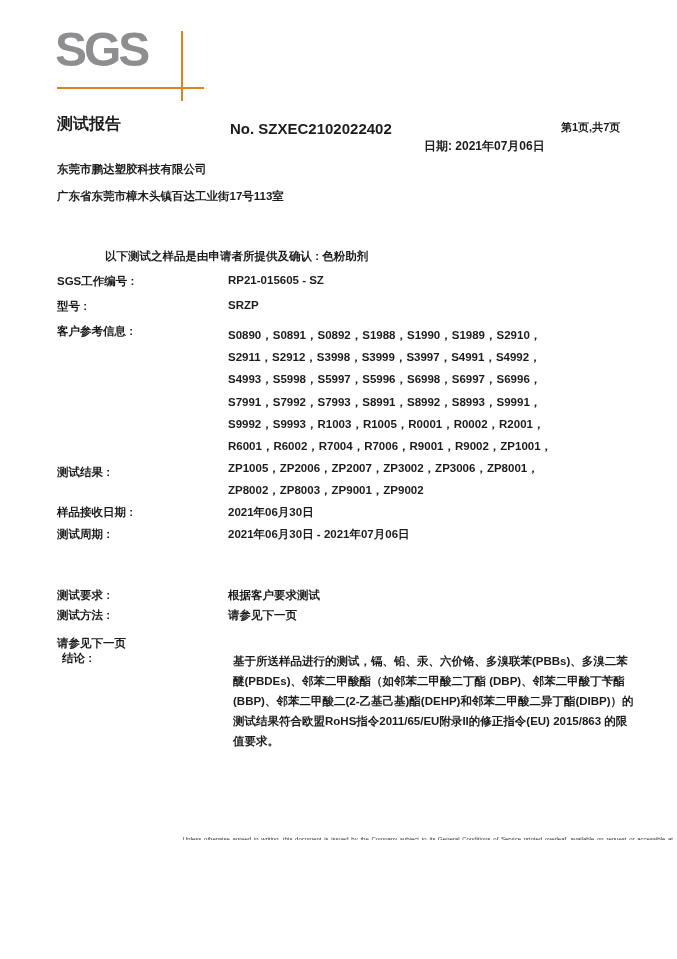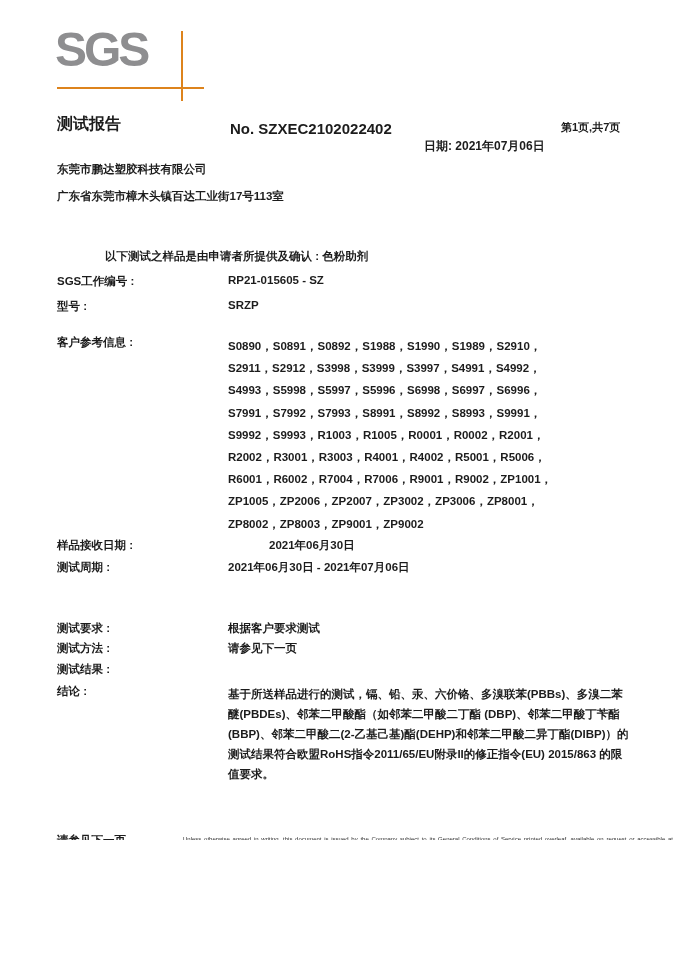--- a/index.html
+++ b/index.html
@@ -17,27 +17,27 @@
   .doc-title{position:absolute;left:57px;top:114px;font-size:16px;font-weight:bold;}
   .report-no{position:absolute;left:230px;top:120px;font-size:15px;font-weight:600;}
   .report-date{position:absolute;left:424px;top:138px;font-size:12px;font-weight:600;}
   .page-ind{position:absolute;left:561px;top:120px;font-size:11px;font-weight:600;}
   
   .company{position:absolute;left:57px;top:162px;font-size:11.5px;font-weight:600;}
   .address{position:absolute;left:57px;top:189px;font-size:11.5px;font-weight:600;}
   .intro{position:absolute;left:57px;top:249px;font-size:11.5px;font-weight:600;padding-left:48px;}
   
   .fields{position:absolute;left:57px;top:274px;width:580px;font-size:11.5px;font-weight:600;}
-  .frow{display:flex;align-items:flex-start;}
+  .frow{display:flex;align-items:flex-start;justify-content:flex-end;}
   .flabel{width:171px;flex:0 0 171px;}
   .fvalue{flex:1;}
   .r-job,.r-model{height:25px;}
   .refline{line-height:22.2px;height:22.2px;}
-  .r-ref{margin-bottom:3px;margin-top:11px;}
-  .r-received{height:22px;gap:41px;}
+  .r-ref{margin-bottom:3px;}
+  .r-received{height:22px;}
   .r-period{height:21px;}
   .r-req{height:20px;margin-top:40px;}
   .r-method{height:21px;}
   .r-result{height:22px;flex-direction:column;}
   .r-concl .fvalue{width:404px;flex:0 0 404px;line-height:20px;}
   
   .legal{
     position:absolute;left:183px;top:836px;width:490px;
     font-size:6px;line-height:6.9px;color:#2f2f2f;text-align:justify;font-weight:500;
   }
@@ -84,21 +84,20 @@
       <div class="fvalue">SRZP</div>
     </div>
     <div class="frow r-ref">
       <div class="flabel">客户参考信息 :</div>
       <div class="fvalue">
         <div class="refline">S0890，S0891，S0892，S1988，S1990，S1989，S2910，</div>
         <div class="refline">S2911，S2912，S3998，S3999，S3997，S4991，S4992，</div>
         <div class="refline">S4993，S5998，S5997，S5996，S6998，S6997，S6996，</div>
         <div class="refline">S7991，S7992，S7993，S8991，S8992，S8993，S9991，</div>
         <div class="refline">S9992，S9993，R1003，R1005，R0001，R0002，R2001，</div>
-        <div class="refline">R2002，R3001，R3003，R4001，R4002，R5001，R5006，</div>
         <div class="refline">R6001，R6002，R7004，R7006，R9001，R9002，ZP1001，</div>
         <div class="refline">ZP1005，ZP2006，ZP2007，ZP3002，ZP3006，ZP8001，</div>
         <div class="refline">ZP8002，ZP8003，ZP9001，ZP9002</div>
       </div>
     </div>
     <div class="frow r-received">
       <div class="flabel">样品接收日期 :</div>
       <div class="fvalue">2021年06月30日</div>
     </div>
     <div class="frow r-period">

